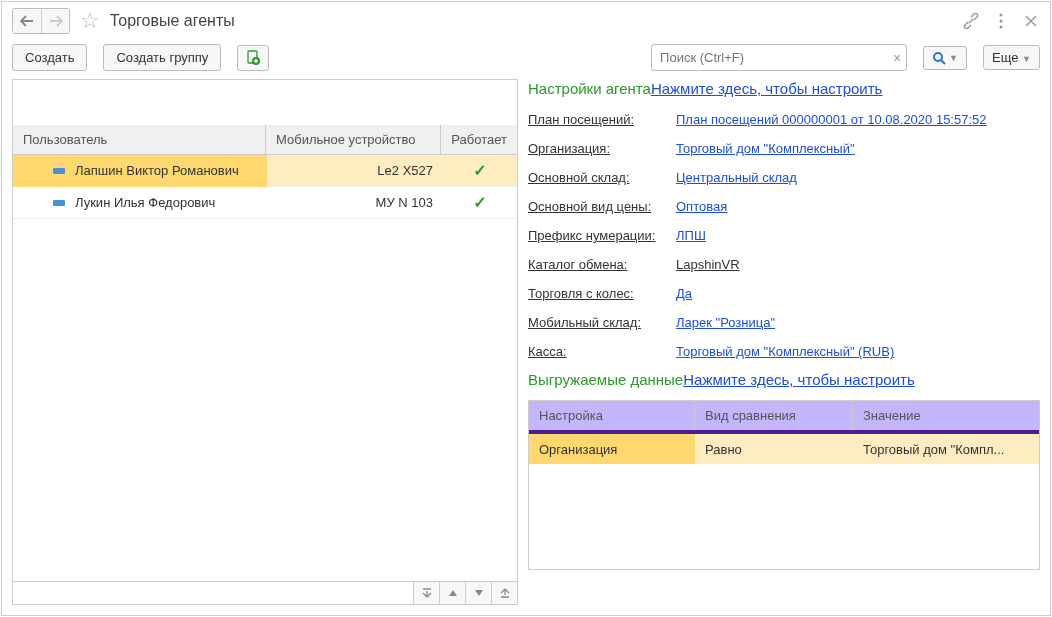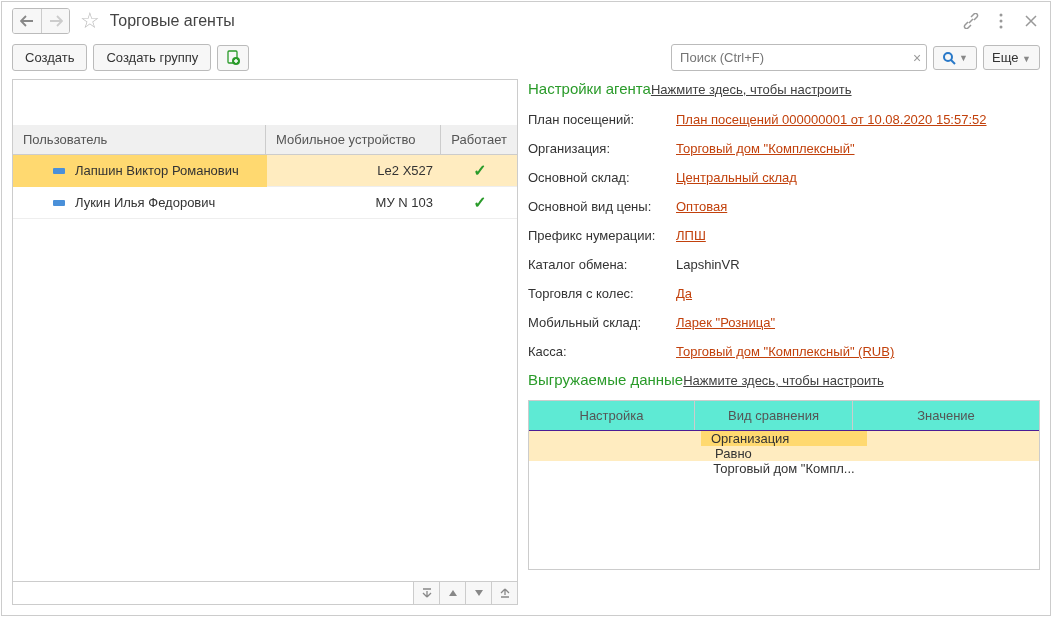--- a/index.html
+++ b/index.html
@@ -8,21 +8,21 @@
 
 .titlebar { display: flex; align-items: center; padding: 6px 10px; gap: 6px; }
 .nav-btns { display: flex; border: 1px solid #bbb; border-radius: 3px; overflow: hidden; }
 .nav-btn { width: 28px; height: 24px; display: flex; align-items: center; justify-content: center; background: #f7f7f7; cursor: pointer; color: #888; border: none; }
 .nav-btn + .nav-btn { border-left: 1px solid #ccc; }
 .star { color: #bbb; font-size: 22px; padding: 0 4px; cursor: pointer; }
 .title { font-size: 16px; color: #444; flex: 1; }
 .titlebar-right { display: flex; gap: 12px; align-items: center; color: #999; }
 .tb-icon { width: 18px; height: 18px; cursor: pointer; display: flex; align-items: center; justify-content: center; font-size: 16px; }
 
-.toolbar { display: flex; align-items: center; padding: 4px 10px 8px; gap: 6px; }
+.toolbar { display: flex; align-items: center; padding: 4px 10px 8px; gap: 16px; }
 .btn { border: 1px solid #bbb; background: #f7f7f7; border-radius: 3px; padding: 5px 12px; cursor: pointer; font-size: 13px; color: #333; }
 .btn.icon-only { padding: 4px 7px; }
 .btn.small { padding: 4px 8px; }
 .spacer { flex: 1; }
 .search-box { position: relative; display: flex; align-items: center; border-radius: 7px; }
 .search-input { border: 1px solid #bbb; border-radius: 3px; padding: 5px 24px 5px 8px; width: 256px; font-size: 13px; color: #888; }
 .search-clear { position: absolute; right: 6px; color: #999; cursor: pointer; font-size: 14px; }
 .search-btn { border: 1px solid #bbb; border-radius: 3px; padding: 4px 8px; display: flex; align-items: center; gap: 3px; cursor: pointer; background: #f7f7f7; }
 .mag { color: #2878c8; font-weight: bold; }
 .caret { color: #888; font-size: 9px; }
@@ -48,38 +48,38 @@
 .td-works { flex: 1; text-align: center; }
 .item-icon { width: 12px; height: 6px; background: #4a90d9; border-radius: 1px; display: inline-block; }
 .check { color: #2a9b2a; font-weight: bold; font-size: 16px; }
 
 .table-footer { display: flex; justify-content: flex-end; border-top: 1px solid #ccc; }
 .nav-set { display: flex; }
 .nav-small { width: 26px; height: 22px; border-left: 1px solid #ccc; display: flex; align-items: center; justify-content: center; color: #888; cursor: pointer; font-size: 11px; background: #f7f7f7; }
 
 .section-header { display: flex; align-items: baseline; padding: 1px 0 8px; }
 .section-title { color: #2a9b2a; font-size: 15px; }
-.config-link { color: #404040; text-decoration: underline; cursor: pointer; font-size: 13px; }
-
-.props { display: flex; flex-direction: column; }
+.config-link { color: #1d4ed8; text-decoration: underline; cursor: pointer; font-size: 15px; }
+
+.props { display: flex; flex-direction: column; text-decoration: underline; }
 .prop-row { display: flex; align-items: center; min-height: 29px; }
 .prop-label { width: 148px; color: #333; }
-.prop-value { color: #c2410c; text-decoration: underline; cursor: pointer; }
+.prop-value { color: #1d4ed8; text-decoration: underline; cursor: pointer; }
 .prop-value.plain { color: #333; text-decoration: none; cursor: default; }
 
 .export-table { border: 1px solid #ccc; margin-top: 4px; height: 170px; display: flex; flex-direction: column; }
-.et-header { display: flex; background: #5eead4; border-bottom: 1px solid #4c1d95; text-align: center; }
+.et-header { display: flex; background: #c4b5fd; border-bottom: 4px solid #4c1d95; }
 .et-th { padding: 7px 10px; border-right: 1px solid #ccc; color: #555; }
 .et-th:last-child { border-right: none; }
 .et-col1 { width: 166px; }
 .et-col2 { width: 158px; }
 .et-col3 { flex: 1; }
 .et-body { flex: 1; }
 .et-row { display: flex; height: 30px; align-items: center; }
-.et-row.selected { background: #ffecc0; flex-direction: column; }
+.et-row.selected { background: #ffecc0; }
 .et-td { padding: 0 10px; height: 100%; display: flex; align-items: center; }
 .et-row.selected .et-td.et-col1 { background: #ffd970; }
 
 svg { display: block; }
 </style>
 </head>
 <body>
 
 <div class="window">
   <div class="titlebar">

